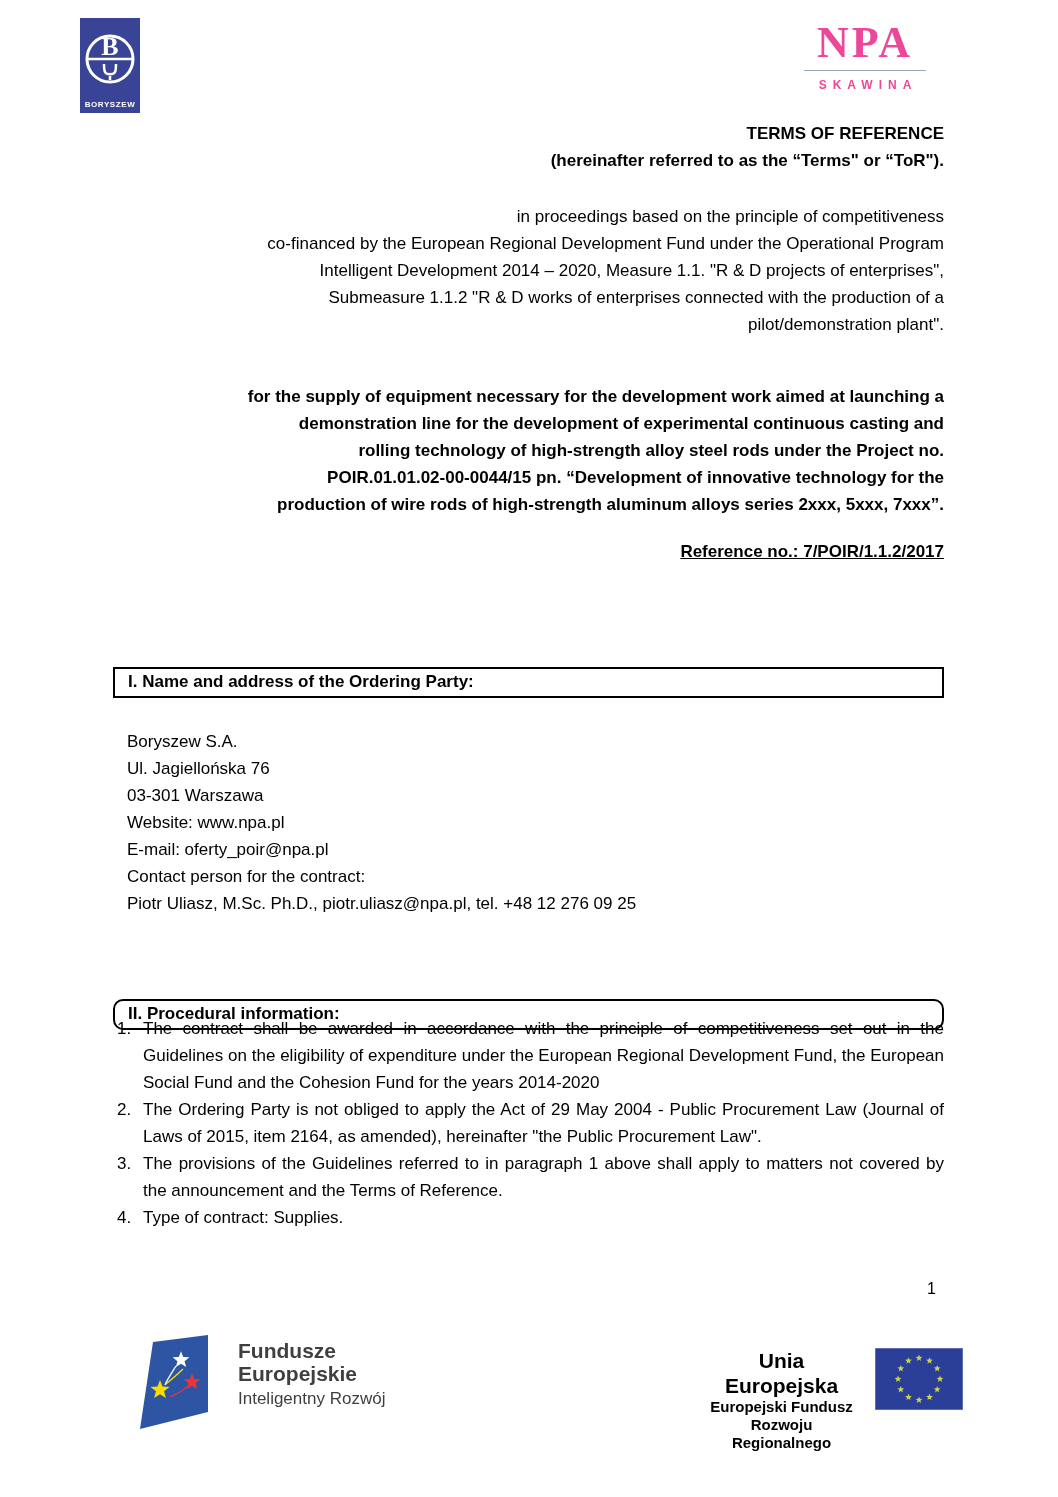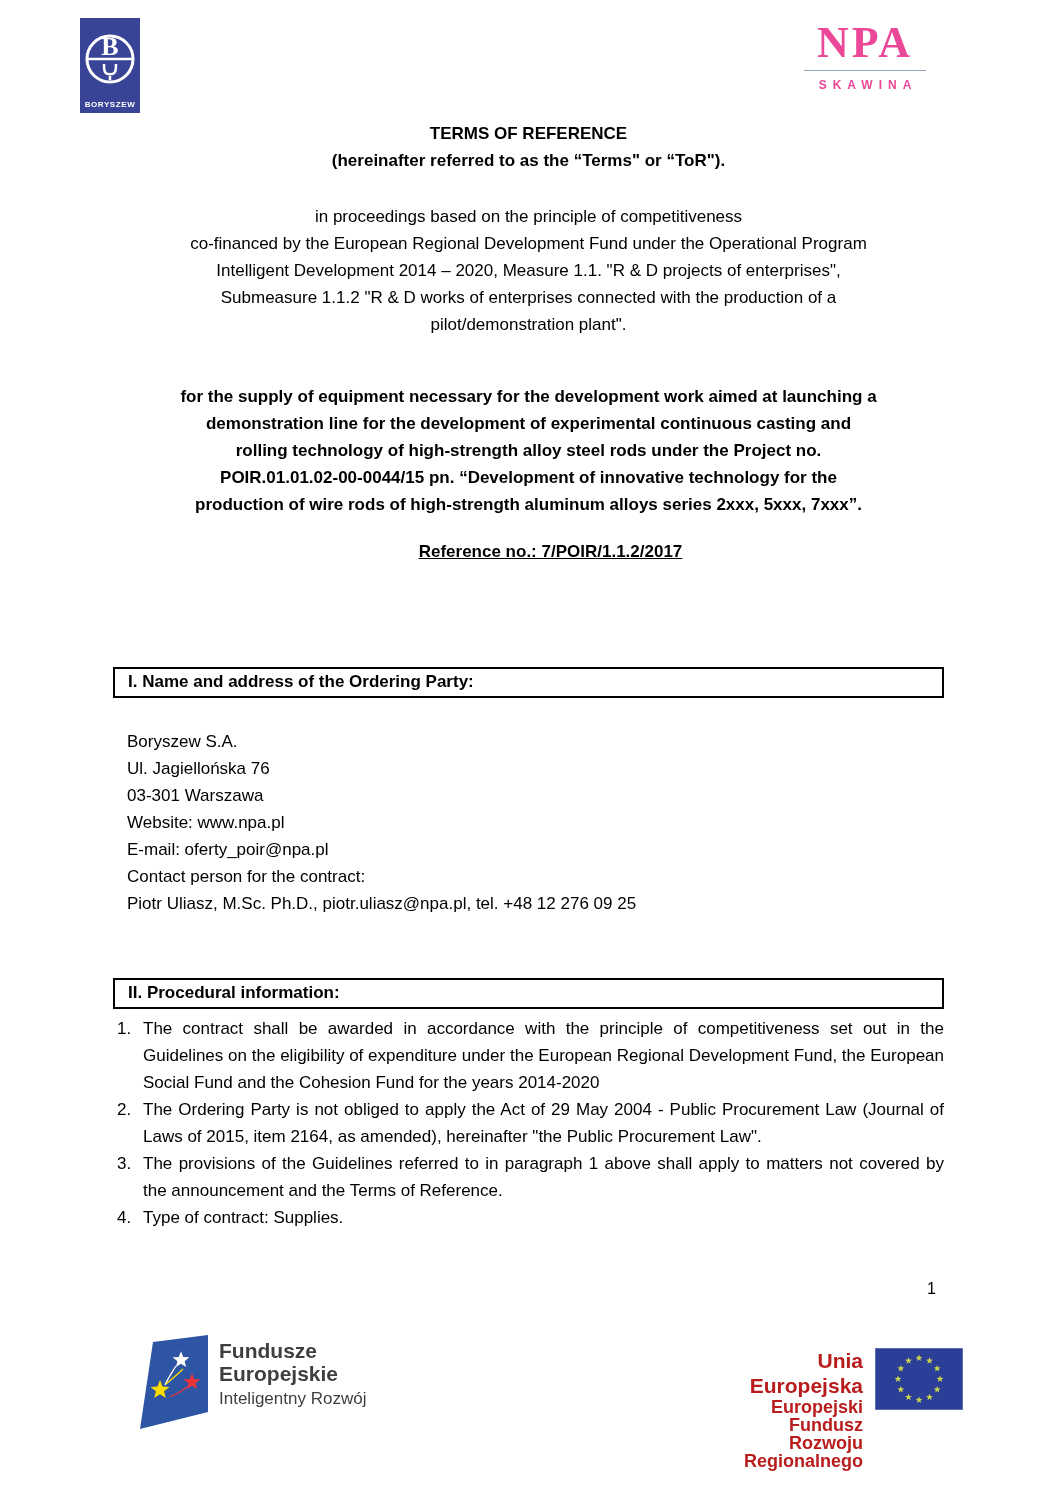--- a/index.html
+++ b/index.html
@@ -1,19 +1,19 @@
 <!DOCTYPE html>
 <html><head>
 <meta charset="utf-8">
 <style>
   html,body{margin:0;padding:0;background:#fff;}
   .page{position:relative;width:1058px;height:1497px;background:#fff;overflow:hidden;
         font-family:"Liberation Sans",sans-serif;color:#000;}
   .col{position:absolute;left:113px;width:831px;}
-  .center{text-align:center;}
+  .center{text-align:right;}
   .bodytxt{font-size:17px;line-height:27px;}
   .bold{font-weight:bold;}
   .underline{text-decoration:underline;margin-left:44px;}
 
   
   .boryszew{position:absolute;left:80px;top:18px;width:60px;height:95px;}
   .npa{position:absolute;left:800px;top:20px;width:130px;text-align:center;color:#ec4899;}
   .npa-title{font-family:"Liberation Serif",serif;font-weight:bold;font-size:44px;line-height:46px;letter-spacing:3px;}
   .npa-rule{border:none;border-top:1px solid #97a6b6;margin:4px 4px 7px 4px;}
   .npa-sub{font-weight:bold;font-size:12px;letter-spacing:6px;margin-left:6px;}
@@ -29,28 +29,28 @@
   
   .list{position:absolute;left:113px;top:1015px;width:831px;}
   .list-row{display:flex;}
   .list-num{flex:none;width:30px;padding-left:4px;box-sizing:border-box;}
   .list-text{flex:1;text-align:justify;}
 
   .page-num{position:absolute;left:113px;top:1280px;width:831px;text-align:right;
             padding-right:8px;box-sizing:border-box;font-size:16px;}
 
   
-  .footer-left{position:absolute;left:140px;top:1335px;display:flex;gap:11px;align-items:flex-start;}
+  .footer-left{position:absolute;left:140px;top:1335px;display:flex;gap:30px;align-items:flex-start;}
   .fz-text{padding-top:4px;color:#3f3f3d;}
   .fz-title{font-weight:bold;font-size:21px;line-height:23px;}
   .fz-sub{font-size:17px;margin-top:4px;font-weight:500;}
   .footer-right{position:absolute;left:700px;top:1348px;display:flex;gap:12px;align-items:flex-start;}
-  .ue-text{text-align:right;color:#b91c1c;width:163px;}
+  .ue-text{text-align:center;color:#000000;width:163px;}
   .ue-title{font-weight:bold;font-size:21px;line-height:25px;}
-  .ue-sub{font-weight:600;font-size:18px;line-height:18px;}
+  .ue-sub{font-weight:600;font-size:15px;line-height:18px;}
 </style>
 </head>
 <body>
 
 <div class="page">
 
   <svg width="0" height="0" style="position:absolute" aria-hidden="true">
     <defs>
       <path id="star5" d="M0,-8 L2,-2.75 L7.61,-2.47 L3.23,1.05 L4.7,6.47 L0,3.4 L-4.7,6.47 L-3.23,1.05 L-7.61,-2.47 L-2,-2.75 Z"></path>
     </defs>
@@ -106,21 +106,21 @@
   <div class="address bodytxt">
     <div>Boryszew S.A.</div>
     <div>Ul. Jagiellońska 76</div>
     <div>03-301 Warszawa</div>
     <div>Website: www.npa.pl</div>
     <div>E-mail: oferty_poir@npa.pl</div>
     <div>Contact person for the contract:</div>
     <div>Piotr Uliasz, M.Sc. Ph.D., piotr.uliasz@npa.pl, tel. +48 12 276 09 25</div>
   </div>
 
-  <div class="section-box" style="top:978px;">
+  <div class="section-box" style="top:999px;border-radius:10px;">
     <span>II. Procedural information:</span>
   </div>
 
   <div class="list bodytxt">
     <div class="list-row">
       <div class="list-num">1.</div>
       <div class="list-text">The contract shall be awarded in accordance with the principle of competitiveness set out in the Guidelines on the eligibility of expenditure under the European Regional Development Fund, the European Social Fund and the Cohesion Fund for the years 2014-2020</div>
     </div>
     <div class="list-row">
       <div class="list-num">2.</div>

